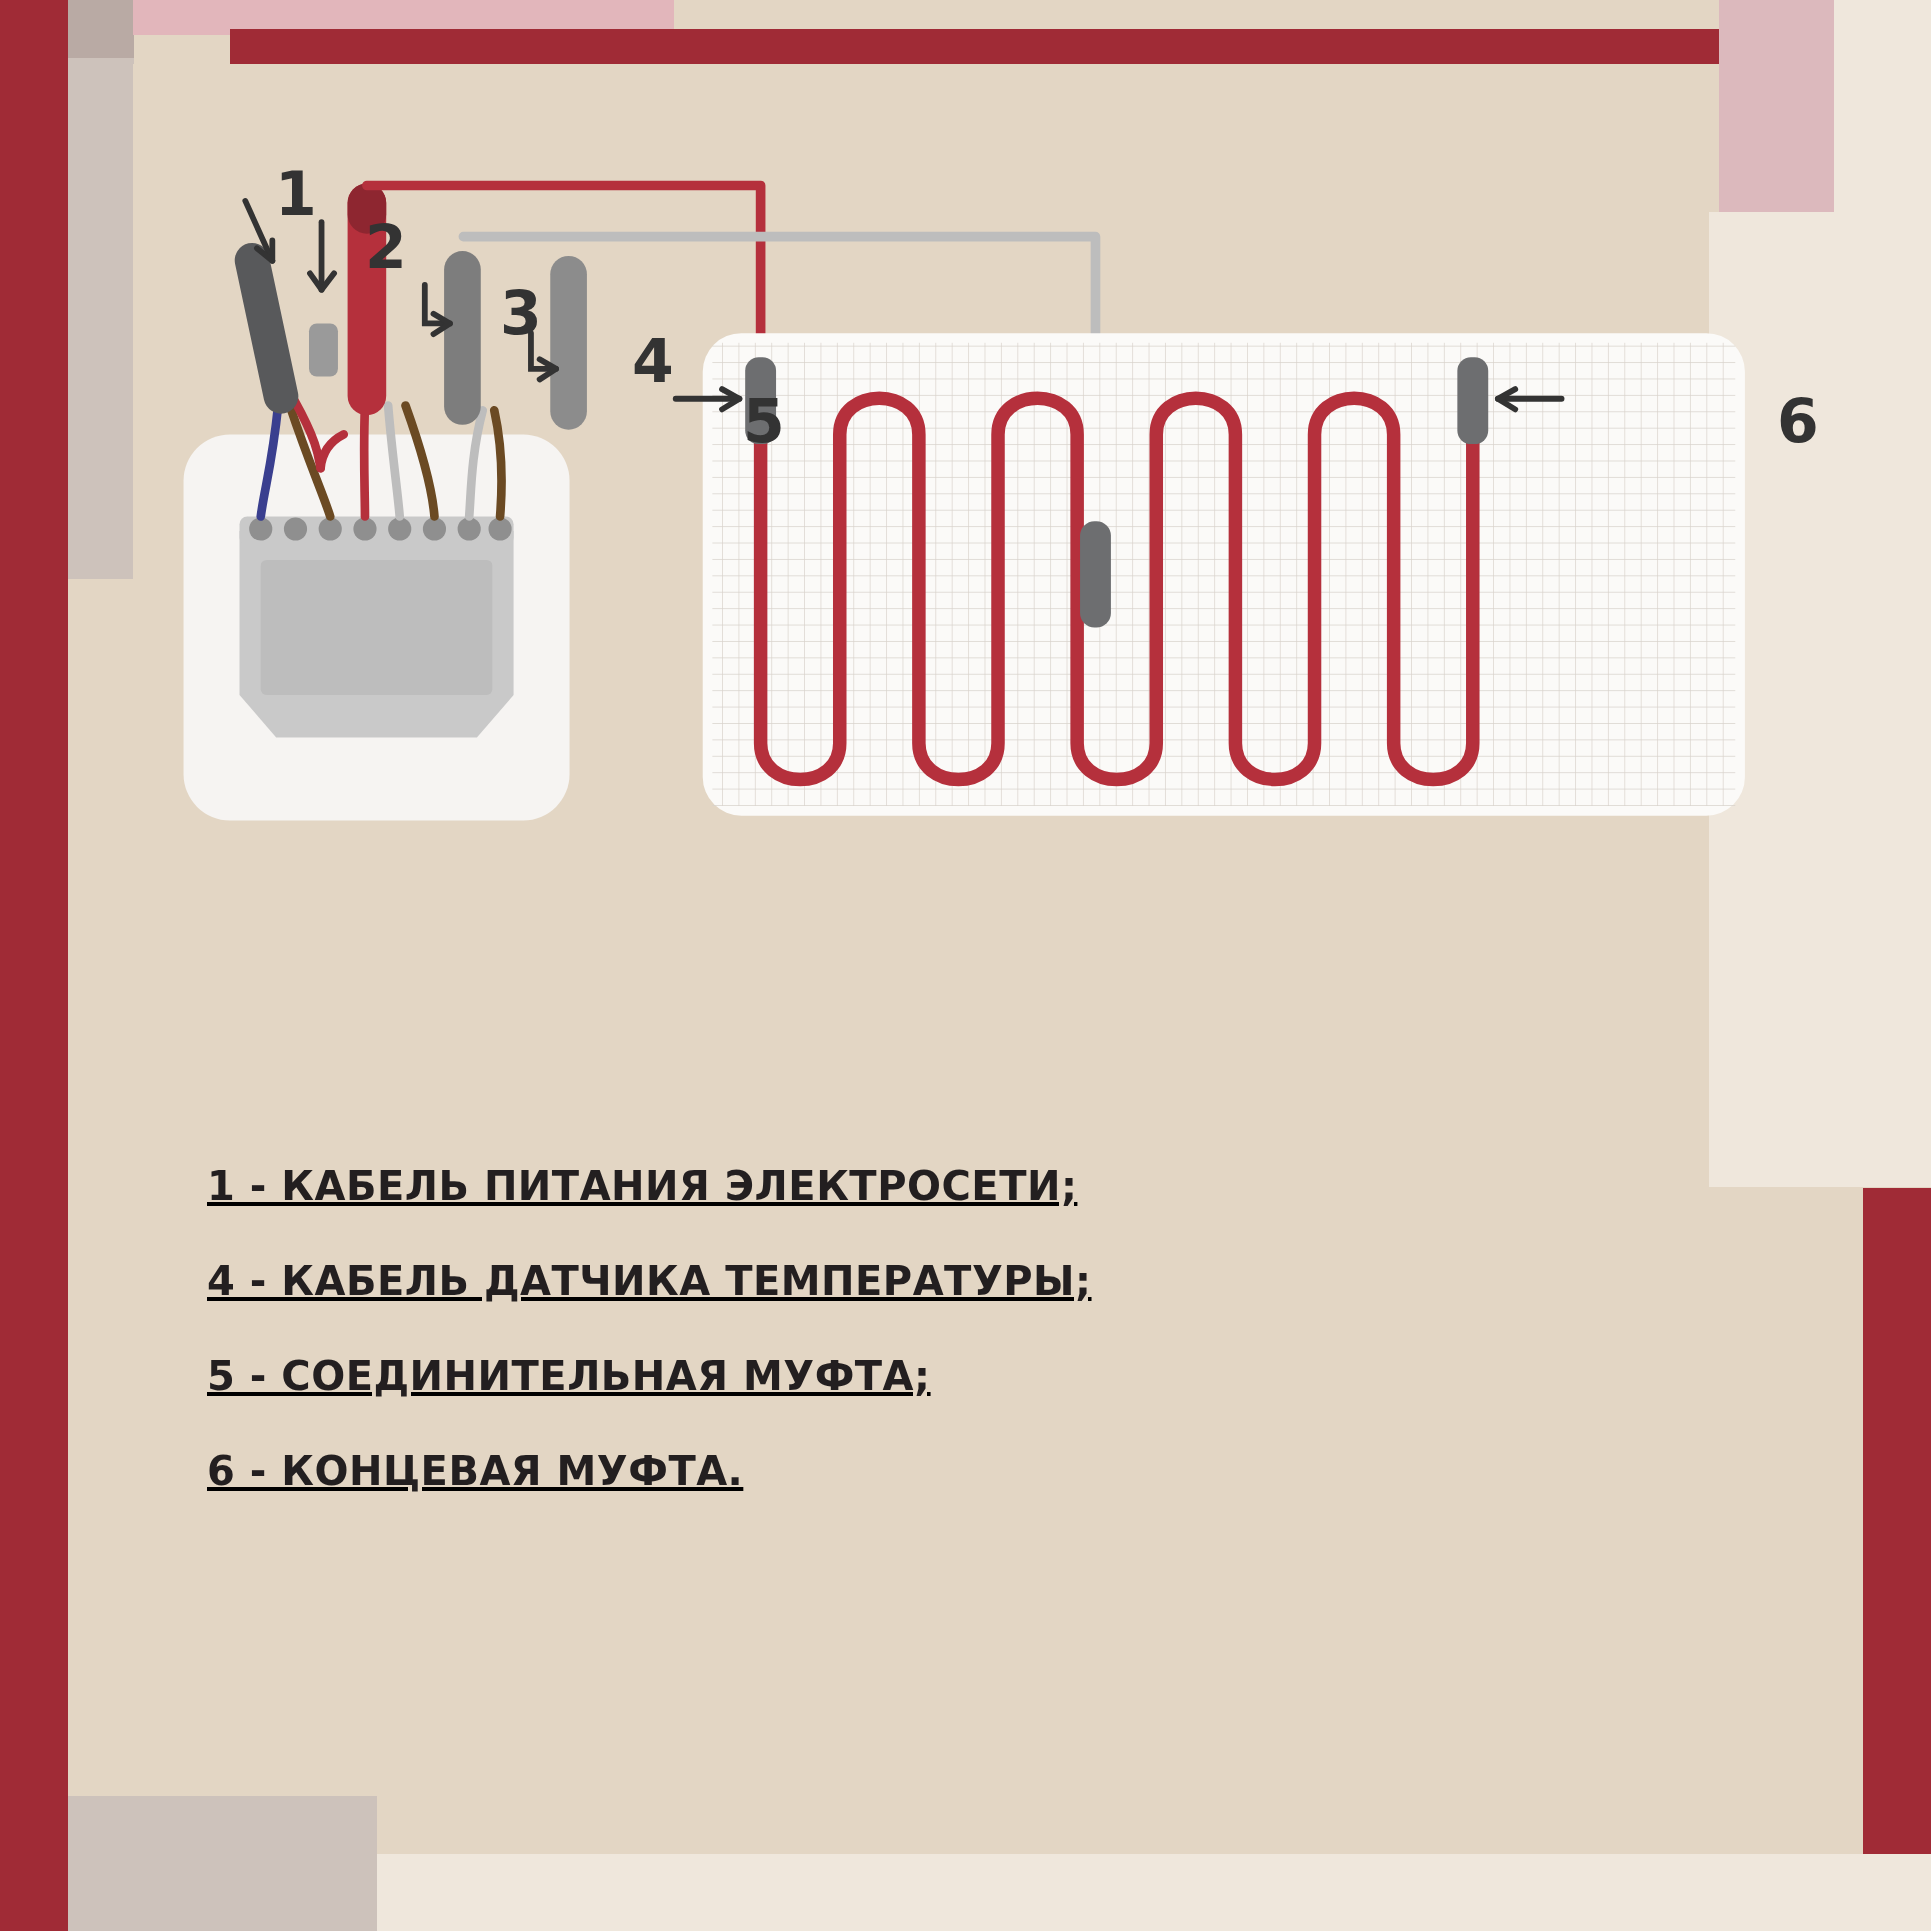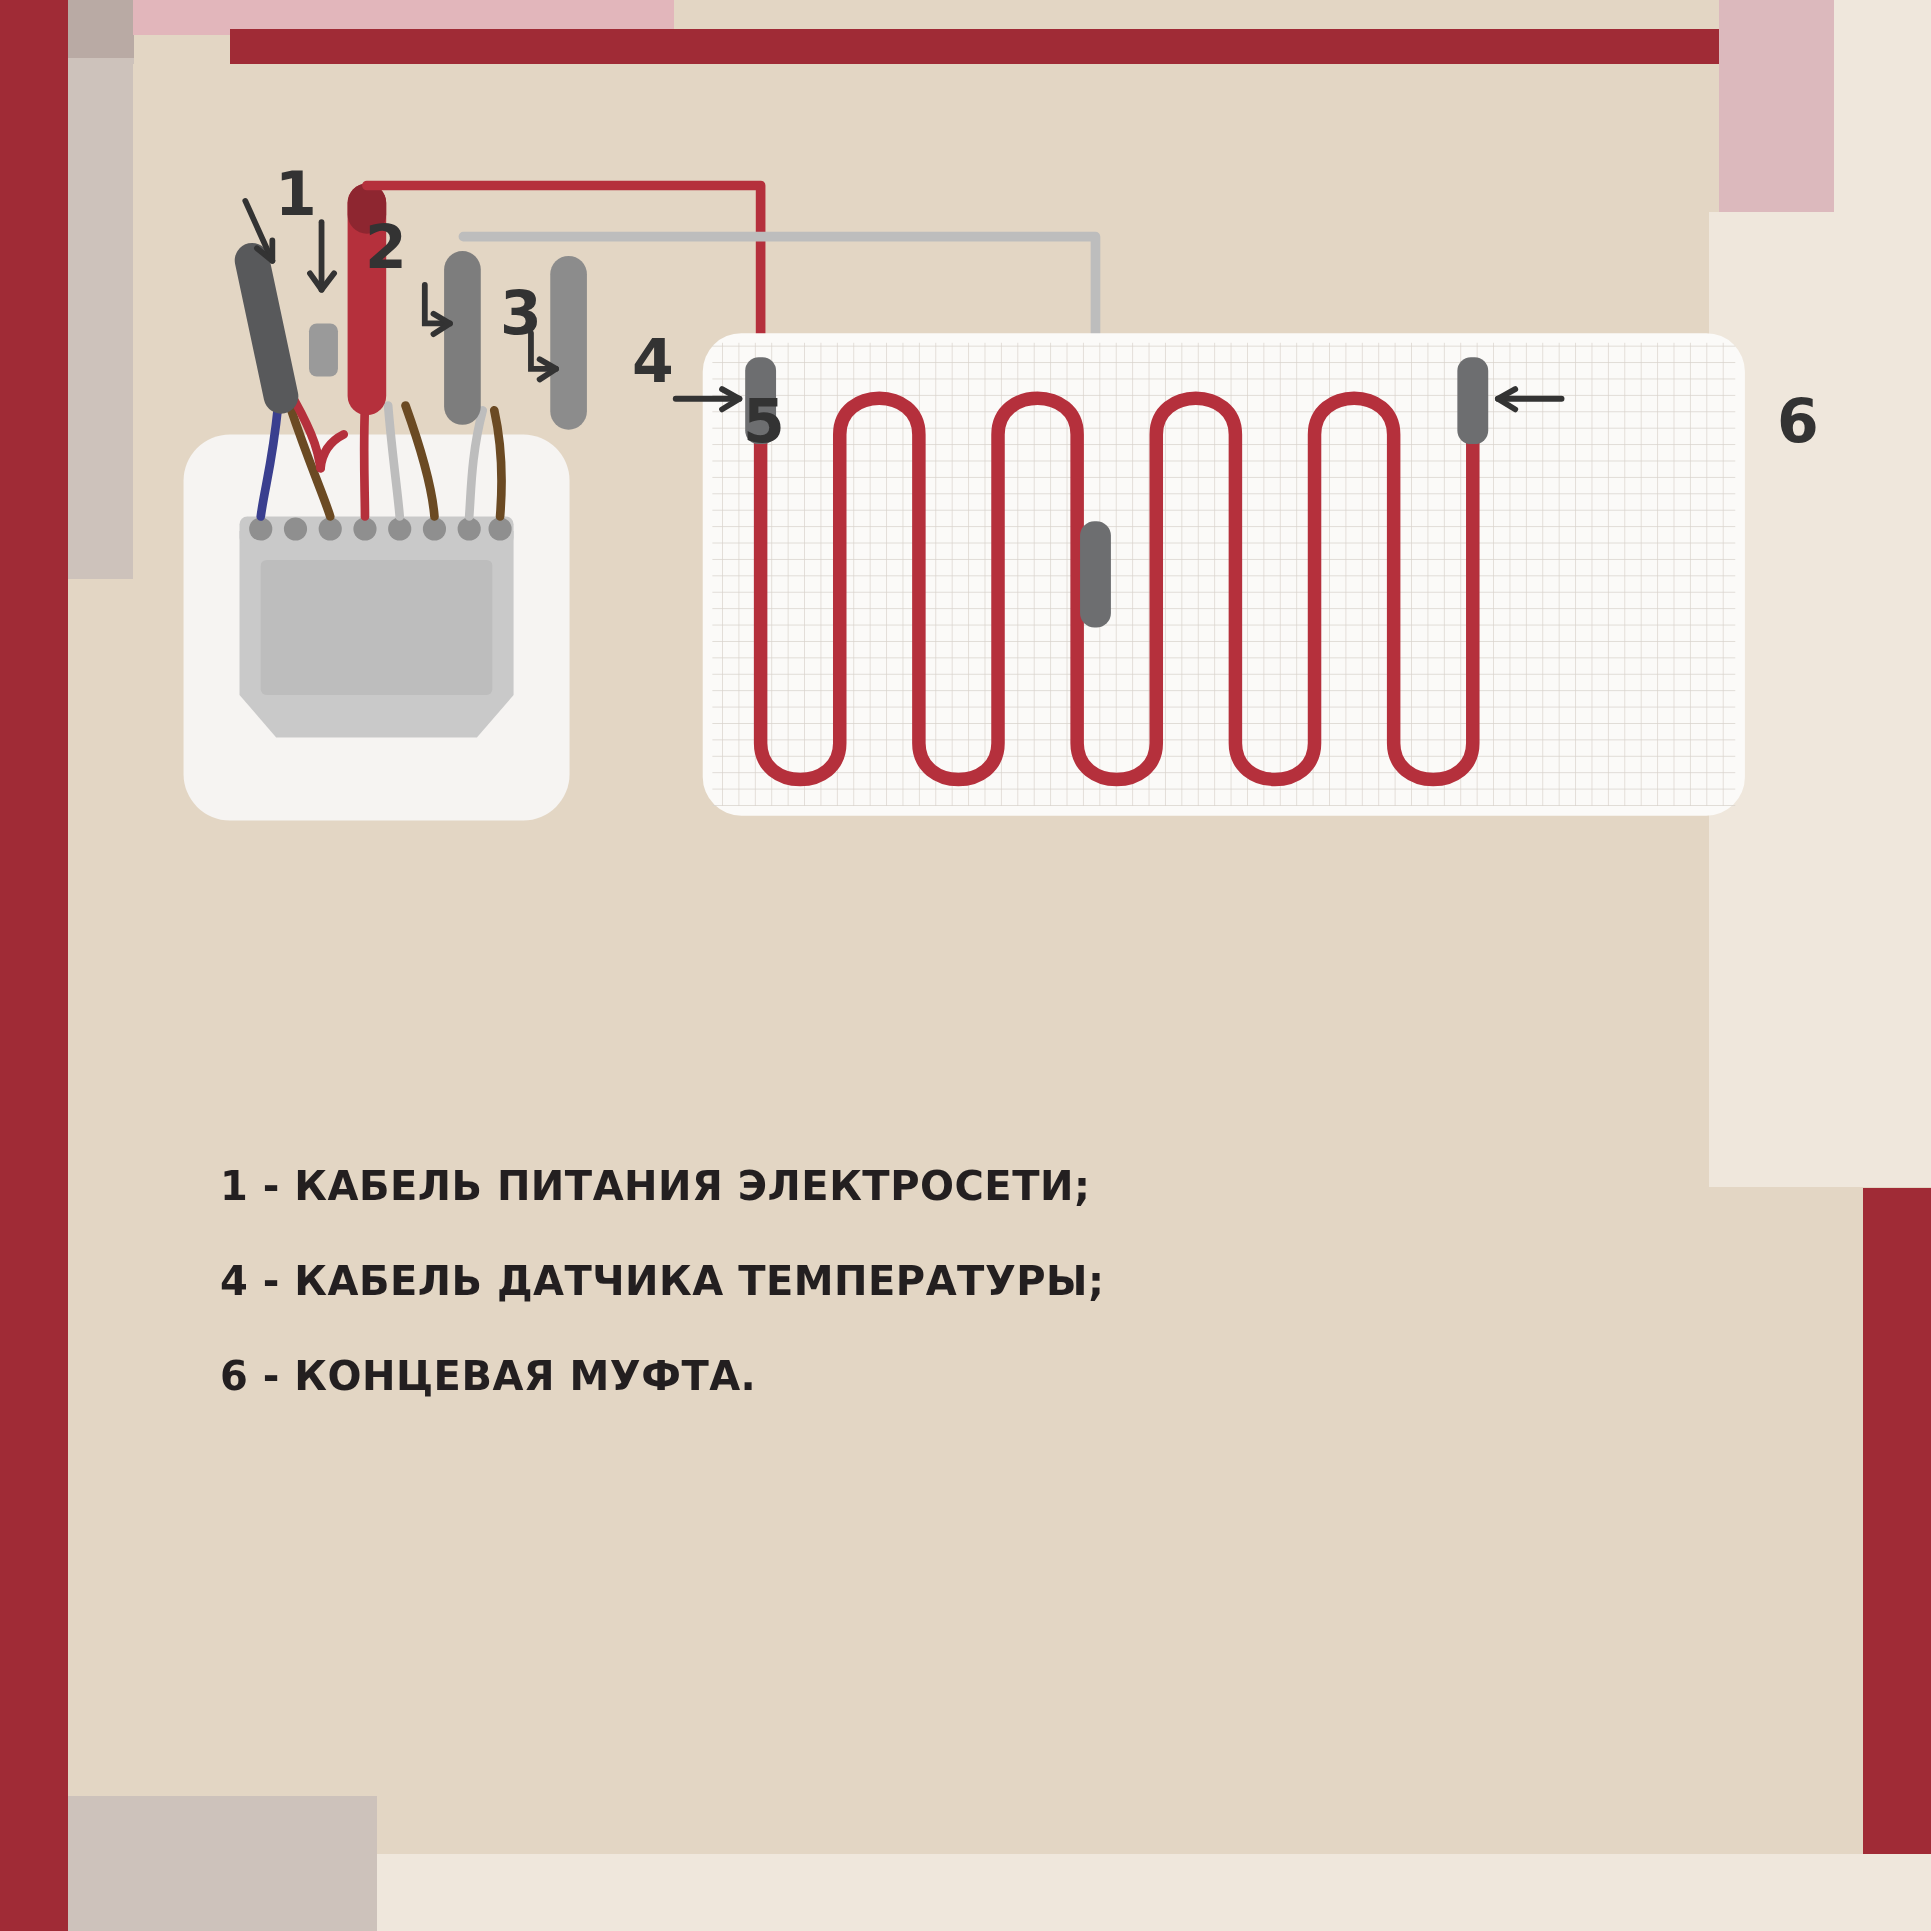--- a/index.html
+++ b/index.html
@@ -89,23 +89,24 @@
     position: absolute;
     left: 164px;
     top: 116px;
     width: 1641px;
     height: 772px;
   }
 
   
   #legend {
     position: absolute;
-    left: 220px;
+    left: 207px;
     top: 1163px;
     width: 1593px;
+    text-decoration: underline;
   }
   .legend-line {
     font-family: "DejaVu Sans", sans-serif;
     font-weight: bold;
     font-size: 40px;
     letter-spacing: 0.5px;
     color: #231f20;
     margin-bottom: 49px;
     white-space: nowrap;
   }
@@ -279,17 +280,18 @@
   <div class="num-label" style="left:275px; top:159px;">1</div>
   <div class="num-label" style="left:365px; top:212px;">2</div>
   <div class="num-label" style="left:500px; top:278px;">3</div>
   <div class="num-label" style="left:632px; top:326px;">4</div>
   <div class="num-label" style="left:743px; top:386px;">5</div>
   <div class="num-label" style="left:1777px; top:386px;">6</div>
 
   <div id="legend">
     <div class="legend-line">1 - КАБЕЛЬ ПИТАНИЯ ЭЛЕКТРОСЕТИ;</div>
     <div class="legend-line">4 - КАБЕЛЬ ДАТЧИКА ТЕМПЕРАТУРЫ;</div>
+    <div class="legend-line">5 - СОЕДИНИТЕЛЬНАЯ МУФТА;</div>
     <div class="legend-line">6 - КОНЦЕВАЯ МУФТА.</div>
   </div>
 
 </div>
 
 
 </body></html>

